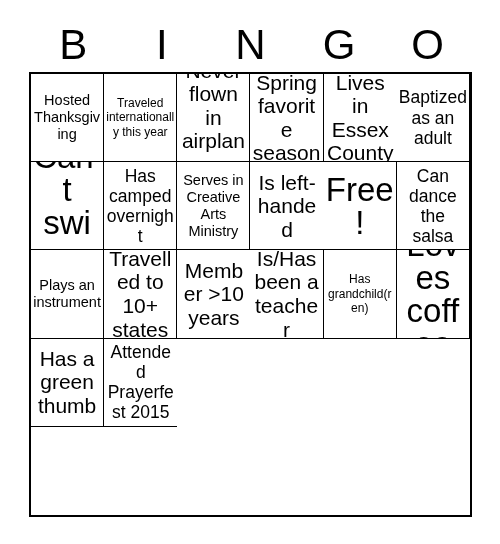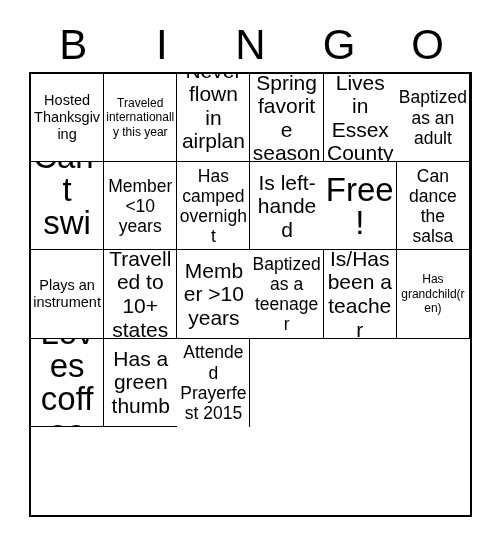--- a/index.html
+++ b/index.html
@@ -115,45 +115,42 @@
       <div class="cell">
         <span class="cell-text fs-lg">Lives in Essex County</span>
       </div>
       <div class="cell">
         <span class="cell-text fs-md">Baptized as an adult</span>
       </div>
       <div class="cell">
         <span class="cell-text fs-xxl">Can’t swim</span>
       </div>
       <div class="cell">
-        <span class="cell-text fs-md">Member &lt;10 years</span>
+        <span class="cell-text fs-md">Has camped overnight</span>
       </div>
       <div class="cell">
-        <span class="cell-text fs-md">Has camped overnight</span>
+        <span class="cell-text fs-sm">Serves in Creative Arts Ministry</span>
       </div>
       <div class="cell">
         <span class="cell-text fs-lg">Is left-handed</span>
       </div>
       <div class="cell">
         <span class="cell-text fs-xxl">Free!</span>
       </div>
       <div class="cell">
         <span class="cell-text fs-md">Can dance the salsa</span>
       </div>
       <div class="cell">
         <span class="cell-text fs-sm">Plays an instrument</span>
       </div>
       <div class="cell">
         <span class="cell-text fs-lg">Travelled to 10+ states</span>
       </div>
       <div class="cell">
         <span class="cell-text fs-lg">Member &gt;10 years</span>
-      </div>
-      <div class="cell">
-        <span class="cell-text fs-md">Baptized as a teenager</span>
       </div>
       <div class="cell">
         <span class="cell-text fs-lg">Is/Has been a teacher</span>
       </div>
       <div class="cell">
         <span class="cell-text fs-xs">Has grandchild(ren)</span>
       </div>
       <div class="cell">
         <span class="cell-text fs-xxl">Loves coffee</span>
       </div>

